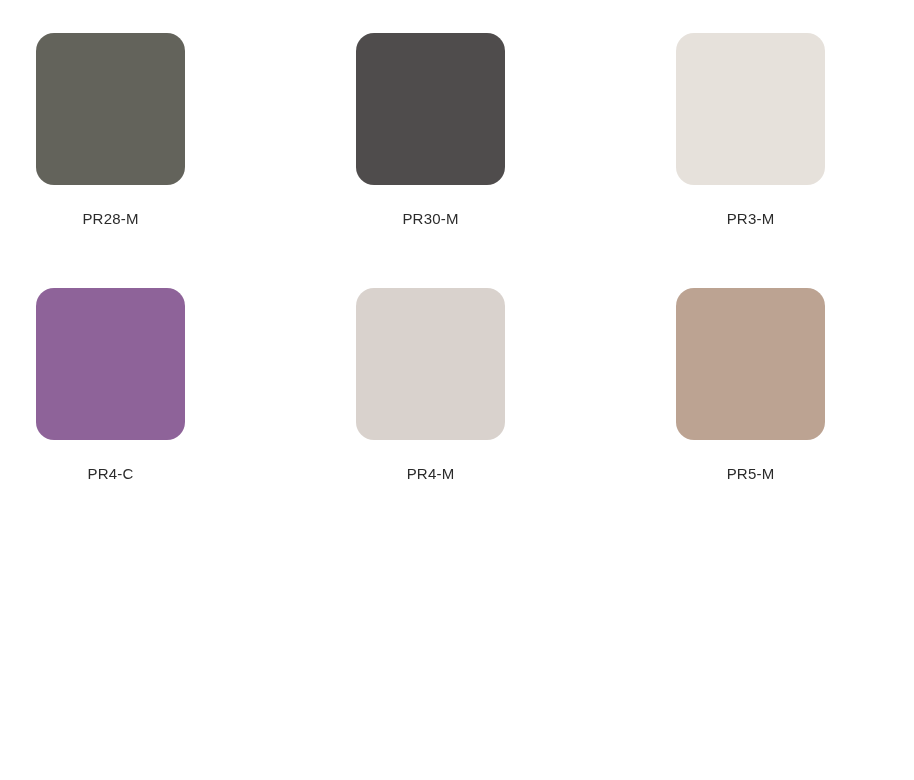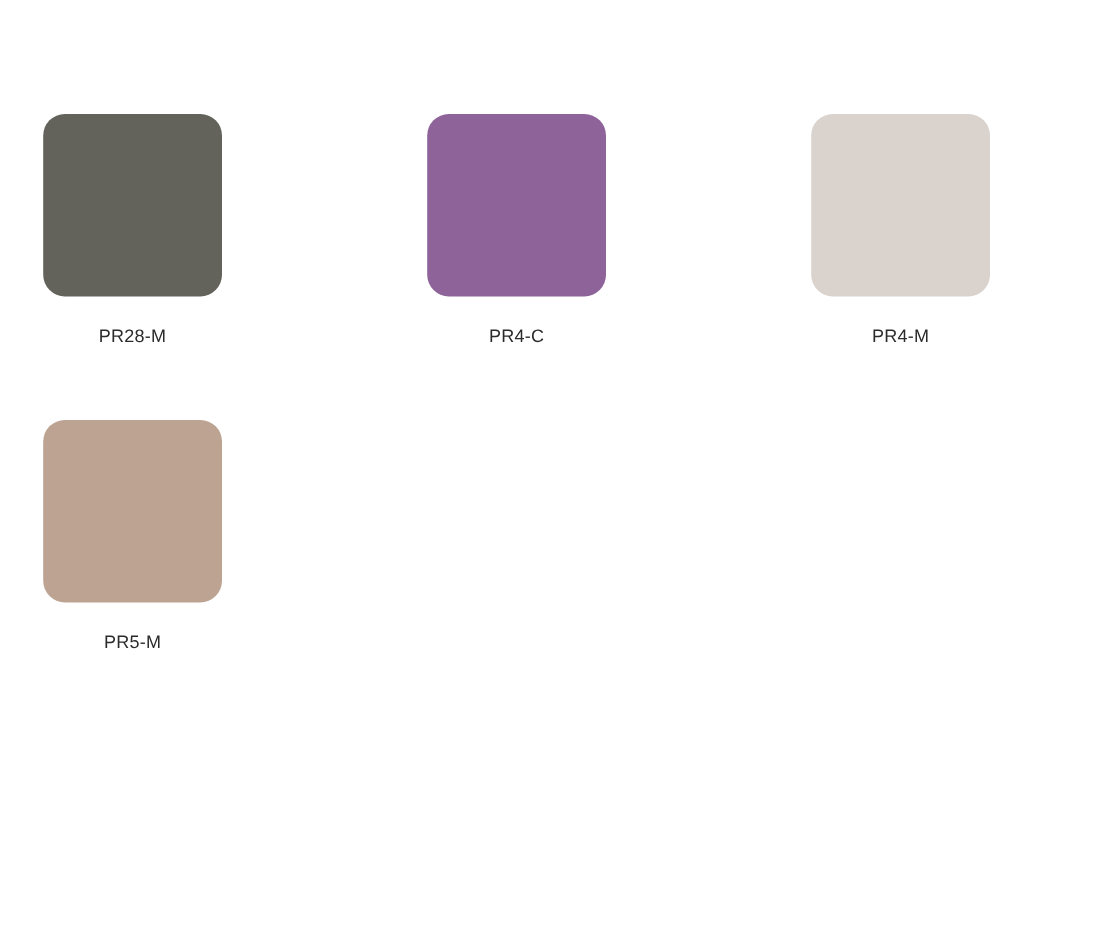--- a/index.html
+++ b/index.html
@@ -26,21 +26,20 @@
     row-gap: 0px;
     align-content: start;
     justify-content: start;
   }
 
   .swatch-cell {
     width: 149px;
     display: flex;
     flex-direction: column;
     align-items: center;
-    justify-content: flex-end;
   }
 
   .swatch-chip {
     width: 149px;
     height: 152px;
     border-radius: 18px;
     flex: 0 0 auto;
   }
 
   .swatch-label {
@@ -59,22 +58,30 @@
 
 <div id="swatch-grid">
 
   <div class="swatch-cell">
     <div class="swatch-chip" style="background-color: rgb(99, 99, 91);"></div>
     <div class="swatch-label">PR28-M</div>
   </div>
 
 
 
+  <div class="swatch-cell">
+    <div class="swatch-chip" style="background-color: rgb(79, 76, 76);"></div>
+    <div class="swatch-label">PR30-M</div>
+  </div>
 
 
+  <div class="swatch-cell">
+    <div class="swatch-chip" style="background-color: rgb(230, 225, 219);"></div>
+    <div class="swatch-label">PR3-M</div>
+  </div>
 
   <div class="swatch-cell">
     <div class="swatch-chip" style="background-color: rgb(142, 99, 153);"></div>
     <div class="swatch-label">PR4-C</div>
   </div>
 
   <div class="swatch-cell">
     <div class="swatch-chip" style="background-color: rgb(217, 210, 205);"></div>
     <div class="swatch-label">PR4-M</div>
   </div>

